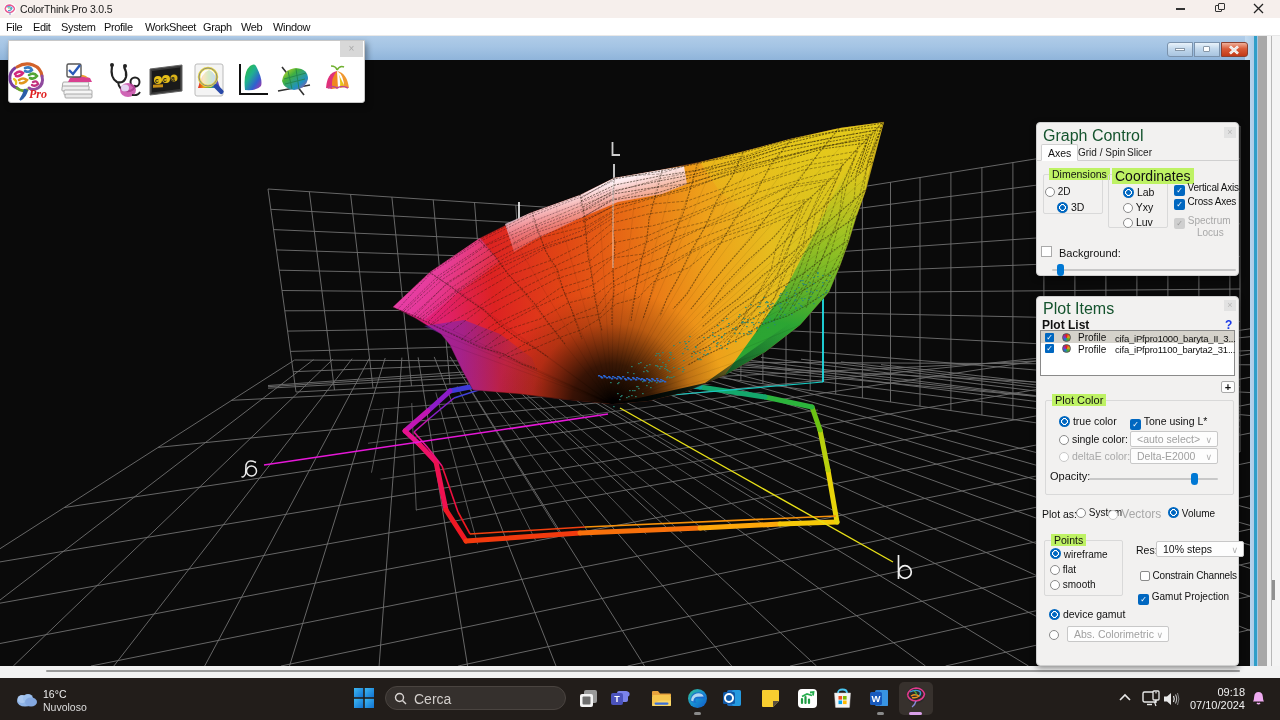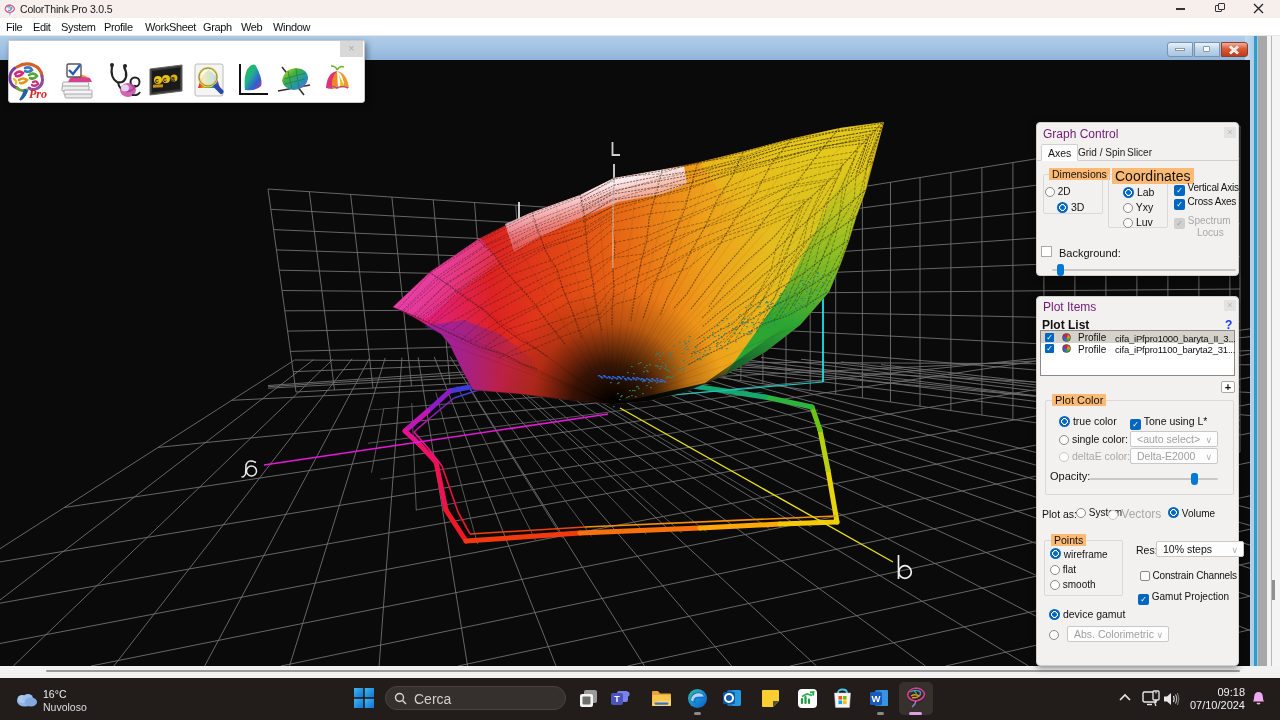--- a/index.html
+++ b/index.html
@@ -1,26 +1,26 @@
 <!DOCTYPE html>
 <html><head><meta charset="utf-8"><style>
 *{margin:0;padding:0;box-sizing:border-box}
 body{width:1280px;height:720px;overflow:hidden;font-family:"Liberation Sans",sans-serif;background:#fff;position:relative}
 .abs{position:absolute}
 .gc-panel{position:absolute;left:1036px;width:203px;background:#f2f1f0;border:1px solid #cfcfcf;border-radius:4px;box-shadow:0 2px 6px rgba(0,0,0,.45);font-size:11px;color:#111}
 .gc-panel div{white-space:nowrap}
-.ptitle{color:#701a75;font-size:12px}
+.ptitle{color:#14532d;font-size:16px}
 .radio{display:inline-block;width:10px;height:10px;border-radius:50%;border:1px solid #8a8a8a;background:#fff;vertical-align:-1.5px}
 .radio.on{border:none;width:11px;height:11px;background:radial-gradient(#0067c0 0 2.2px,#fff 2.3px 3.5px,#0067c0 3.6px)}
 .radio.dis{border:1px solid #c8c8c8}
 .cb{display:inline-block;width:10px;height:10px;border-radius:2px;border:1px solid #8a8a8a;background:#fff;vertical-align:-1.5px}
 .cb.on{border:none;width:11px;height:11px;background:#0067c0;color:#fff;font-size:8px;line-height:11px;text-align:center}
 .cb.disw{border:none;width:11px;height:11px;background:#cfcfcf;color:#9a9a9a;font-size:8px;line-height:11px;text-align:center}
 .gbox{position:absolute;border:1px solid #d9d9d9;border-radius:2px}
-.glab{position:absolute;background:#fdba74;padding:0 3px}
+.glab{position:absolute;background:#bef264;padding:0 3px}
 .dd{position:absolute;background:#fdfdfd;border:1px solid #c8c8c8;border-radius:2px;color:#a0a0a0;font-size:10.5px;line-height:14px;padding-left:6px}
 .dd .chev{position:absolute;right:5px;top:1px;color:#b0b0b0;font-size:9px}
 .track{position:absolute;height:2px;background:#c8c8c8;border-radius:1px}
 .thumb{position:absolute;width:7px;height:12px;background:#0078d4;border-radius:3px 3px 4px 4px}
 .dis{color:#a8a8a8}
 </style></head><body>
 <div class="abs" style="left:0;top:0;width:1280px;height:18px;background:#f6efec"></div>
 <svg class="abs" style="left:3px;top:3px" width="14" height="13" viewBox="0 0 14 13">
     <ellipse cx="7" cy="6" rx="6.4" ry="5.8" fill="#fcfcfc"></ellipse>
     <path d="M2 6 Q3 2 7 2 Q11 3 11.5 6 Q10 9.5 6 9.5 Q3 9 2 6" fill="none" stroke="#e85590" stroke-width="1.3"></path>

